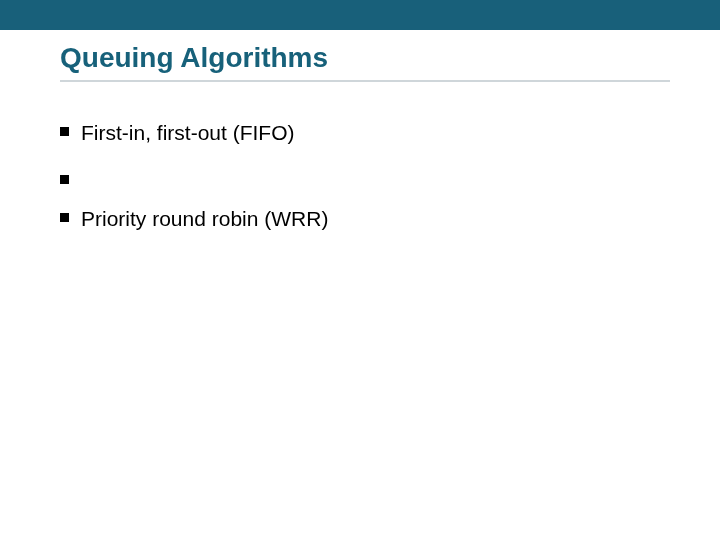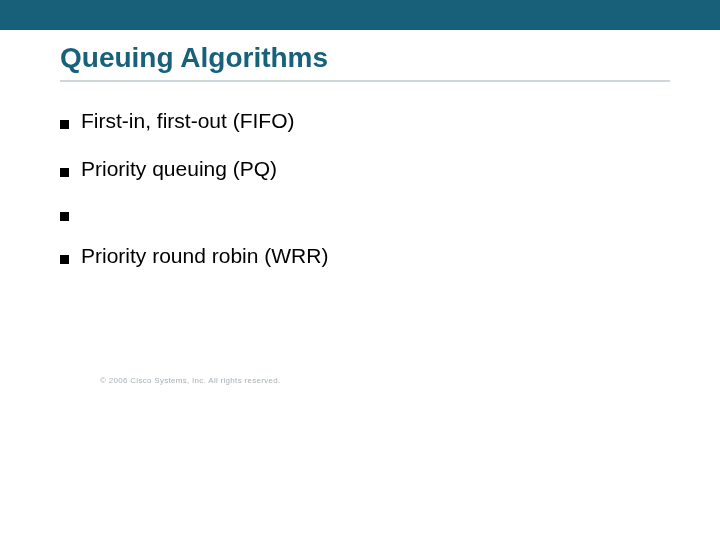--- a/index.html
+++ b/index.html
@@ -39,22 +39,23 @@
     border-bottom: 2px solid #cfd6da;
   }
   .content {
     position: absolute;
     top: 108px;
     left: 60px;
     right: 60px;
   }
   .bullet-row {
     display: flex;
-    align-items: center;
+    align-items: flex-start;
     margin-bottom: 22px;
+    margin-top: 12px;
   }
   .bullet-marker {
     width: 9px;
     height: 9px;
     background: #000000;
     margin-top: 7px;
     margin-right: 12px;
     flex: none;
   }
   .bullet-text {
@@ -79,30 +80,25 @@
 
   <div class="title">Queuing Algorithms</div>
 
   <div class="content">
 
     <div class="bullet-row">
       <div class="bullet-marker"></div>
       <div class="bullet-text">First-in, first-out (FIFO)</div>
     </div>
 
-    <div class="bullet-row">
-      <div class="bullet-marker"></div>
-      <div class="bullet-text">Priority queuing (PQ)</div>
-    </div>
 
     <div class="bullet-row">
       <div class="bullet-marker"></div>
     </div>
 
     <div class="bullet-row">
       <div class="bullet-marker"></div>
       <div class="bullet-text">Priority round robin (WRR)</div>
     </div>
 
   </div>
 
-  <div class="footer-copy">© 2006 Cisco Systems, Inc. All rights reserved.</div>
 </div>
 
 </body></html>

